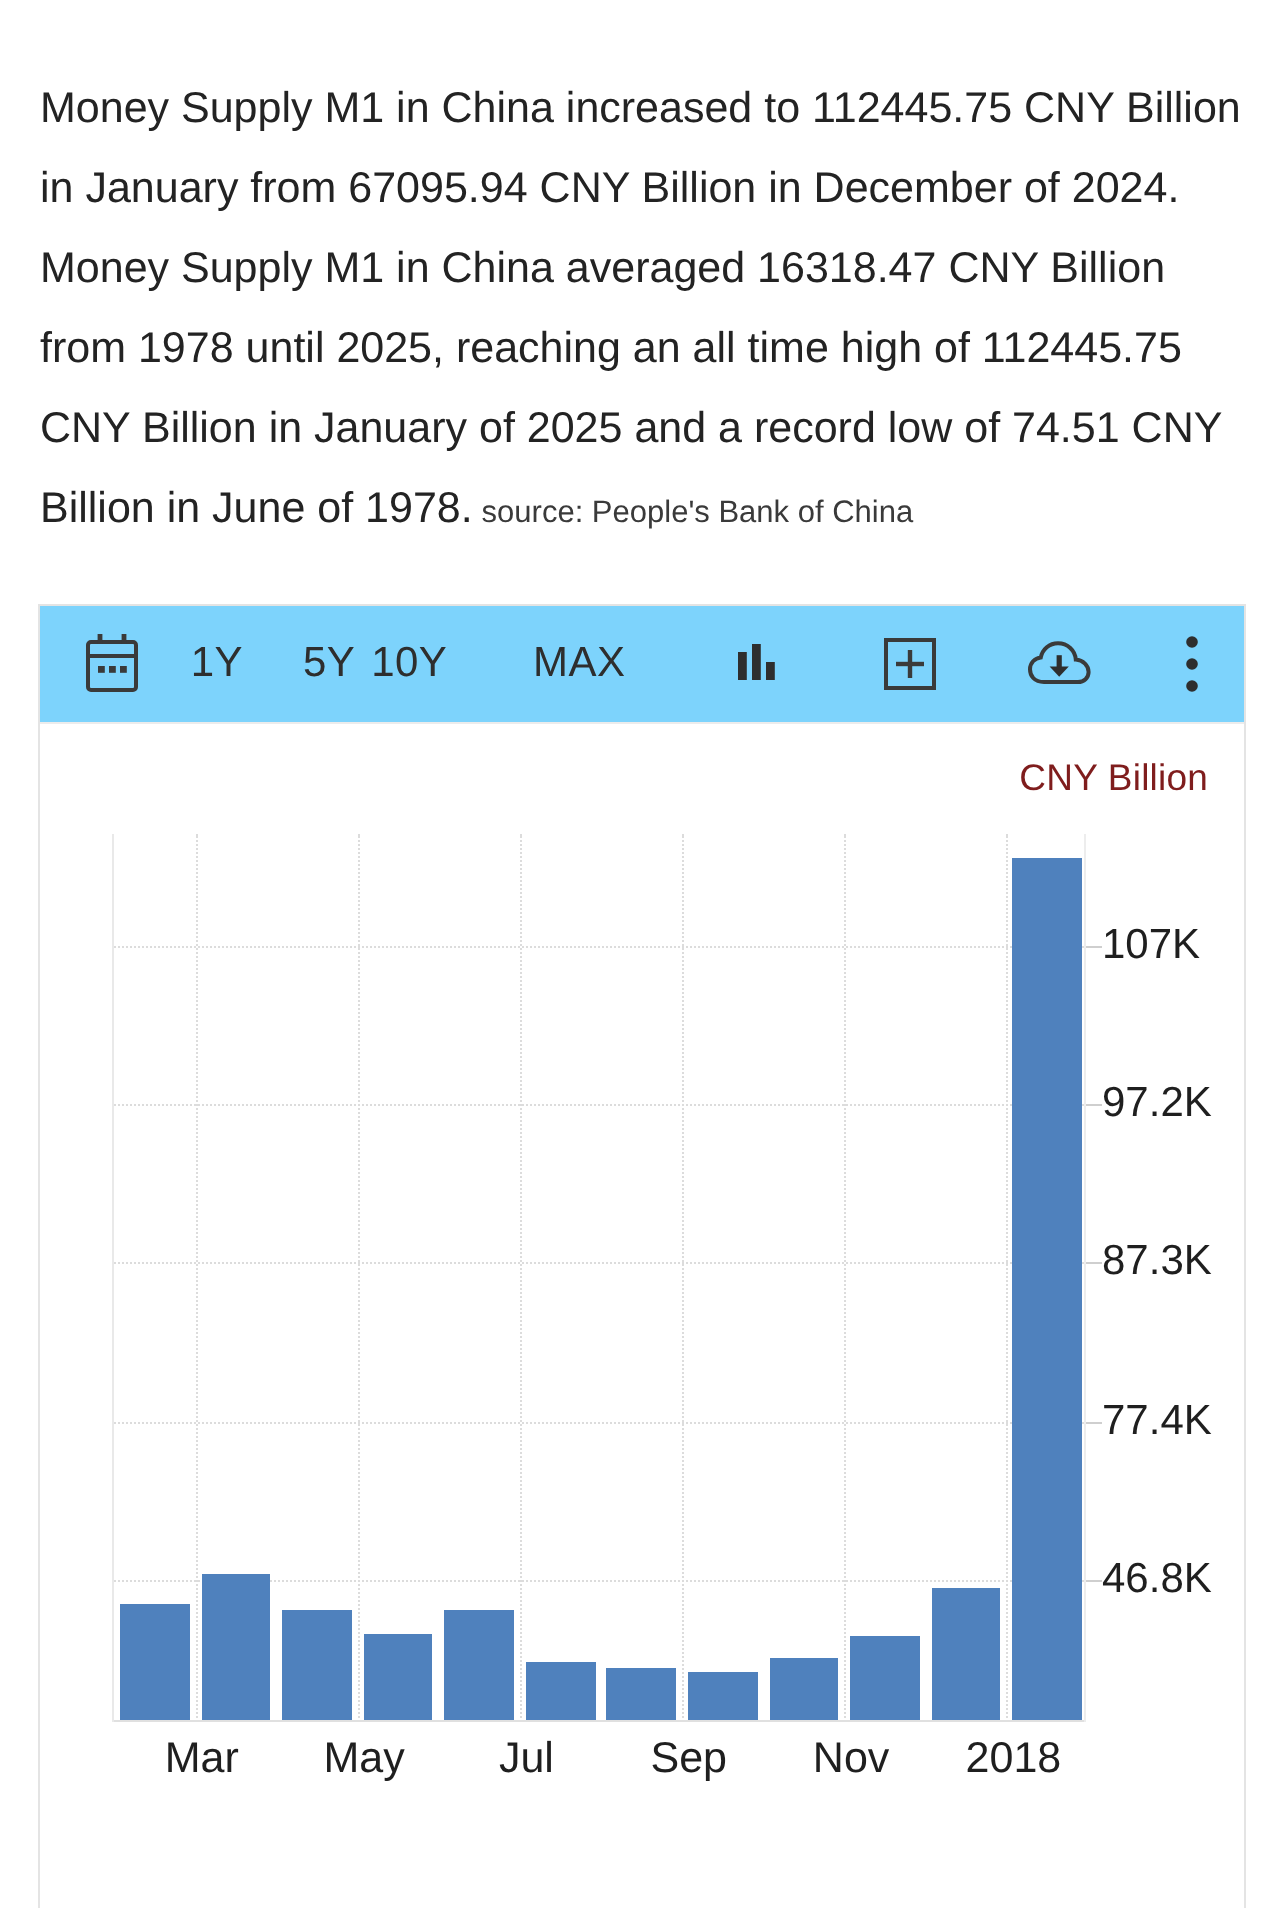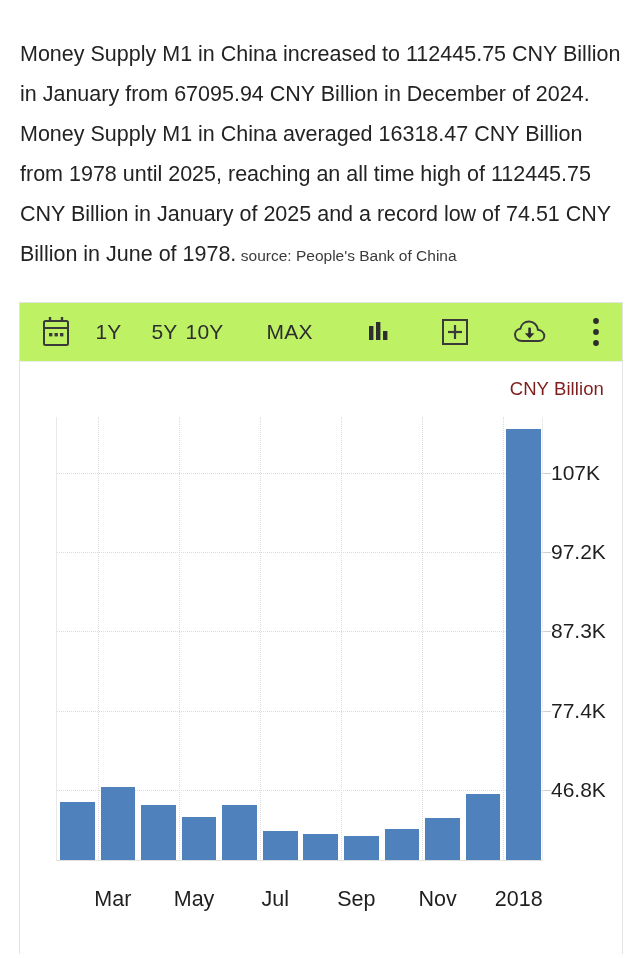--- a/index.html
+++ b/index.html
@@ -43,21 +43,21 @@
     height: 652px;
     background: #ffffff;
     border: 1px solid #e4e4e4;
     border-top: none;
     border-bottom: none;
   }
 
   
   #toolbar {
     height: 60px;
-    background: #bef264;
+    background: #7dd3fc;
     border-top: 1px solid #e4e4e4;
     border-bottom: 1px solid #ececec;
     display: flex;
     align-items: center;
     padding: 0 16px 0 14px;
   }
   .tb-item {
     display: flex;
     align-items: center;
     justify-content: center;
@@ -147,25 +147,24 @@
     position: absolute;
     left: 523px;
     width: 8px;
     height: 0;
     border-top: 1px solid #cfcfcf;
   }
 
   
   #xlabels {
     position: absolute;
-    left: 32px;
+    left: 20px;
     width: 487px;
     top: 505px;
     height: 32px;
-    margin-top: 20px;
   }
   .xtick-label {
     position: absolute;
     font-size: 21.5px;
     color: #1f1f1f;
     transform: translateX(-50%);
     white-space: nowrap;
   }
 
   

